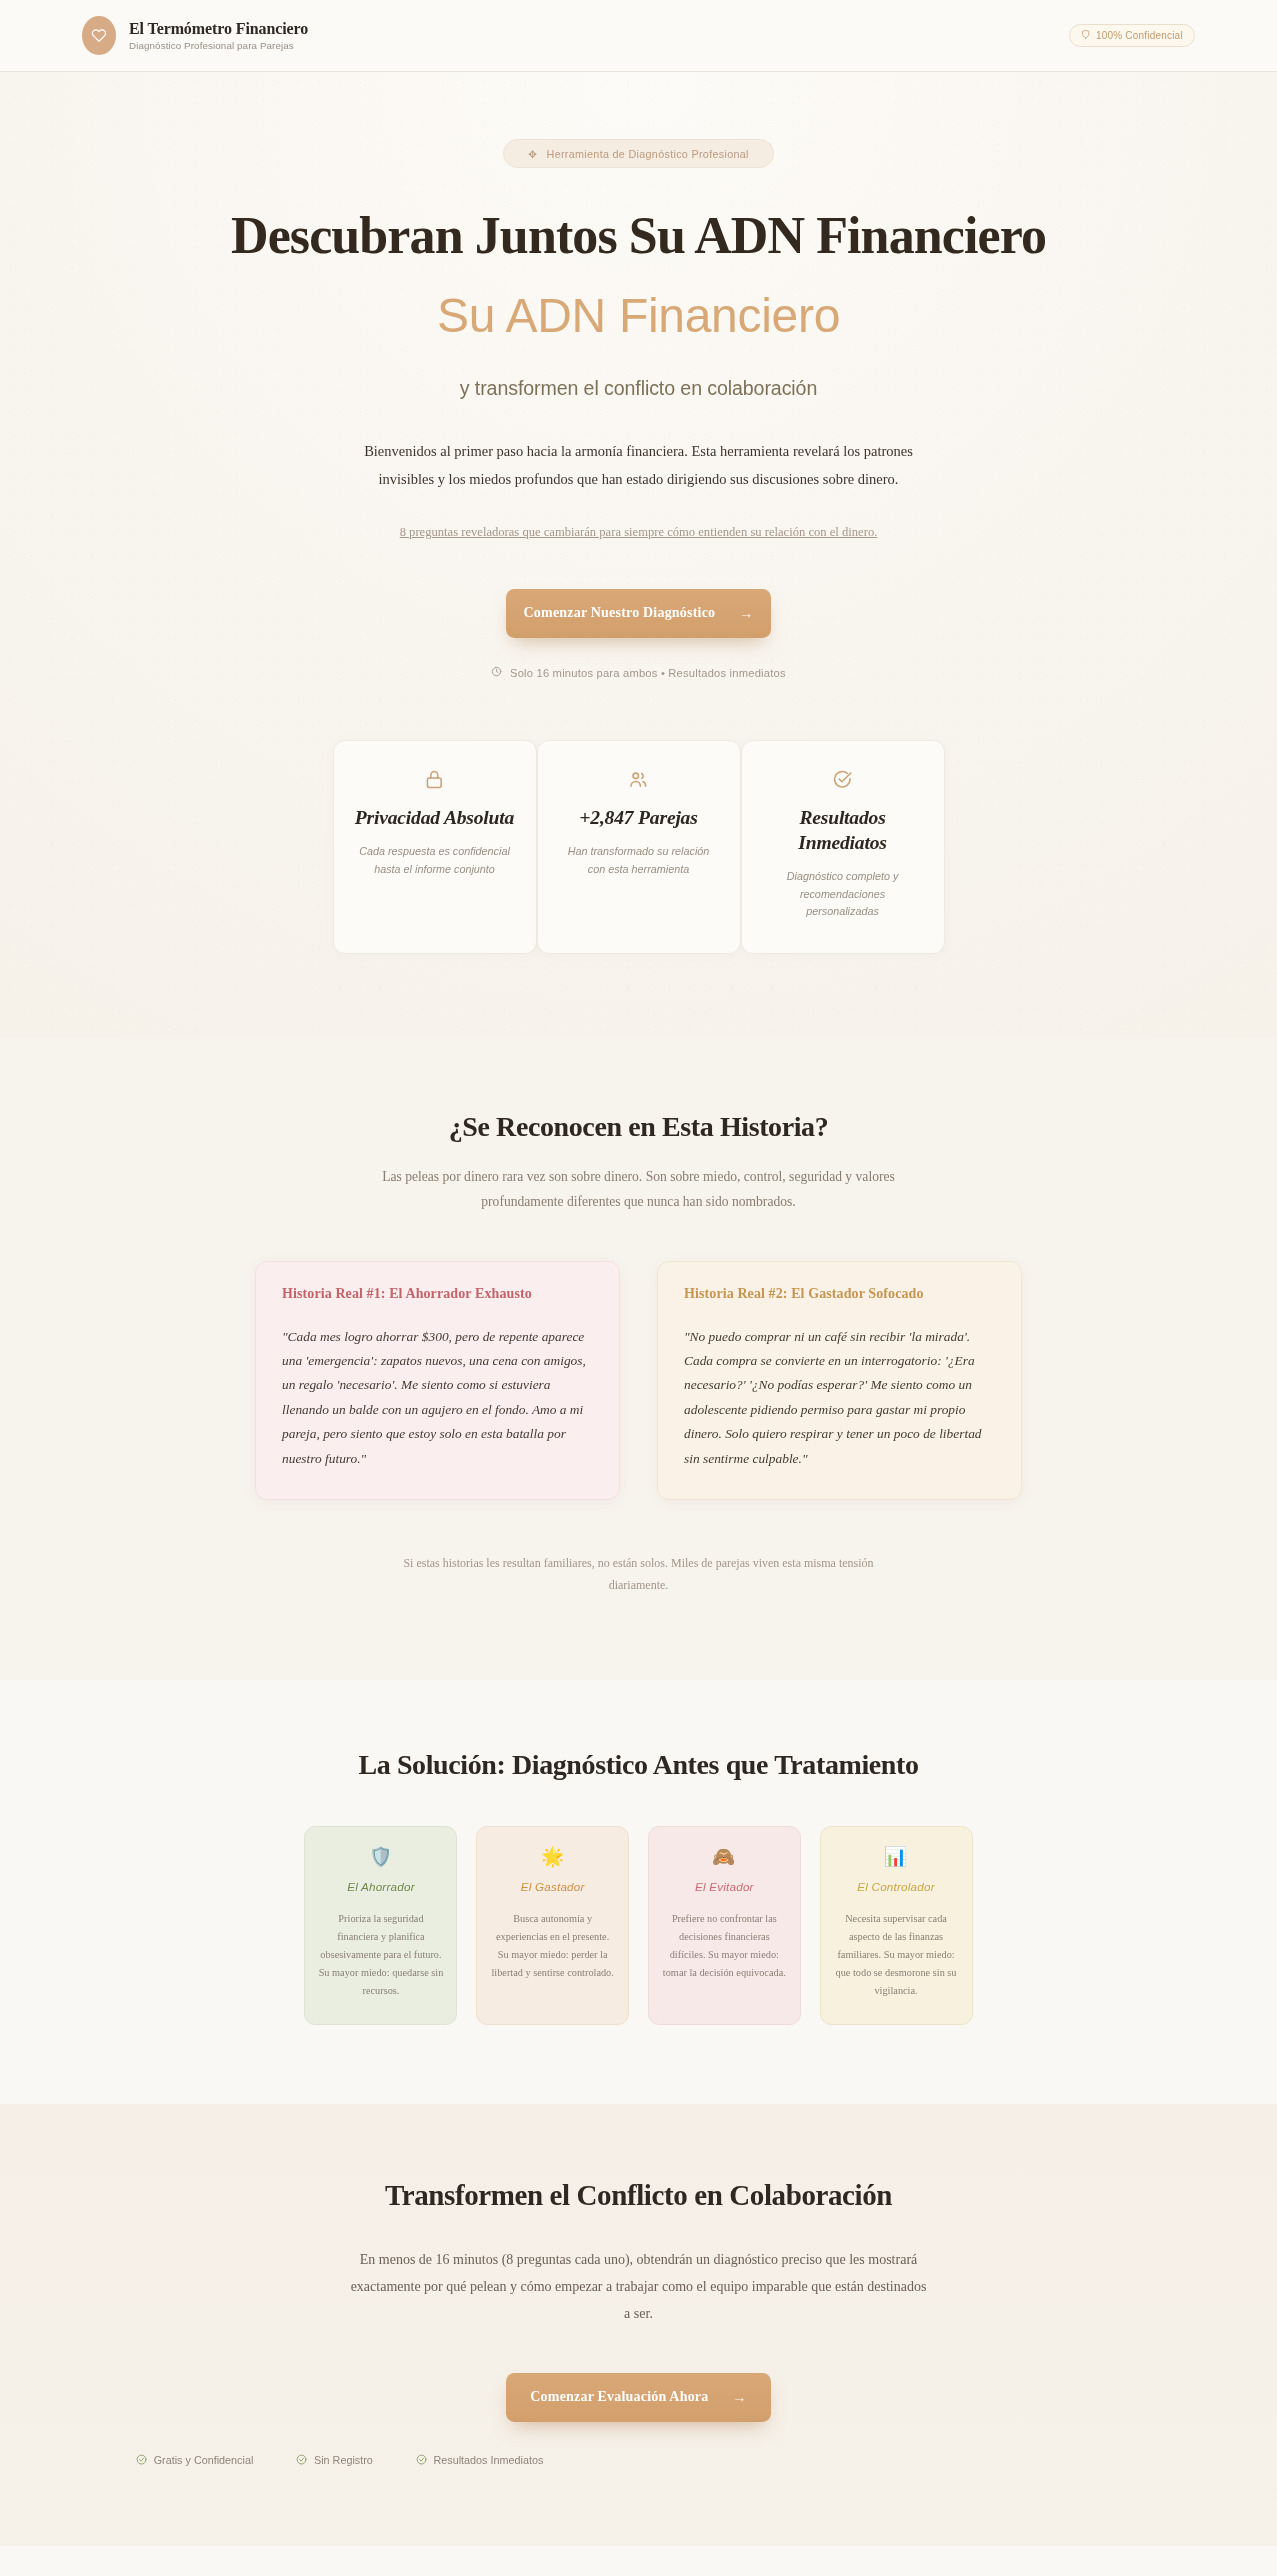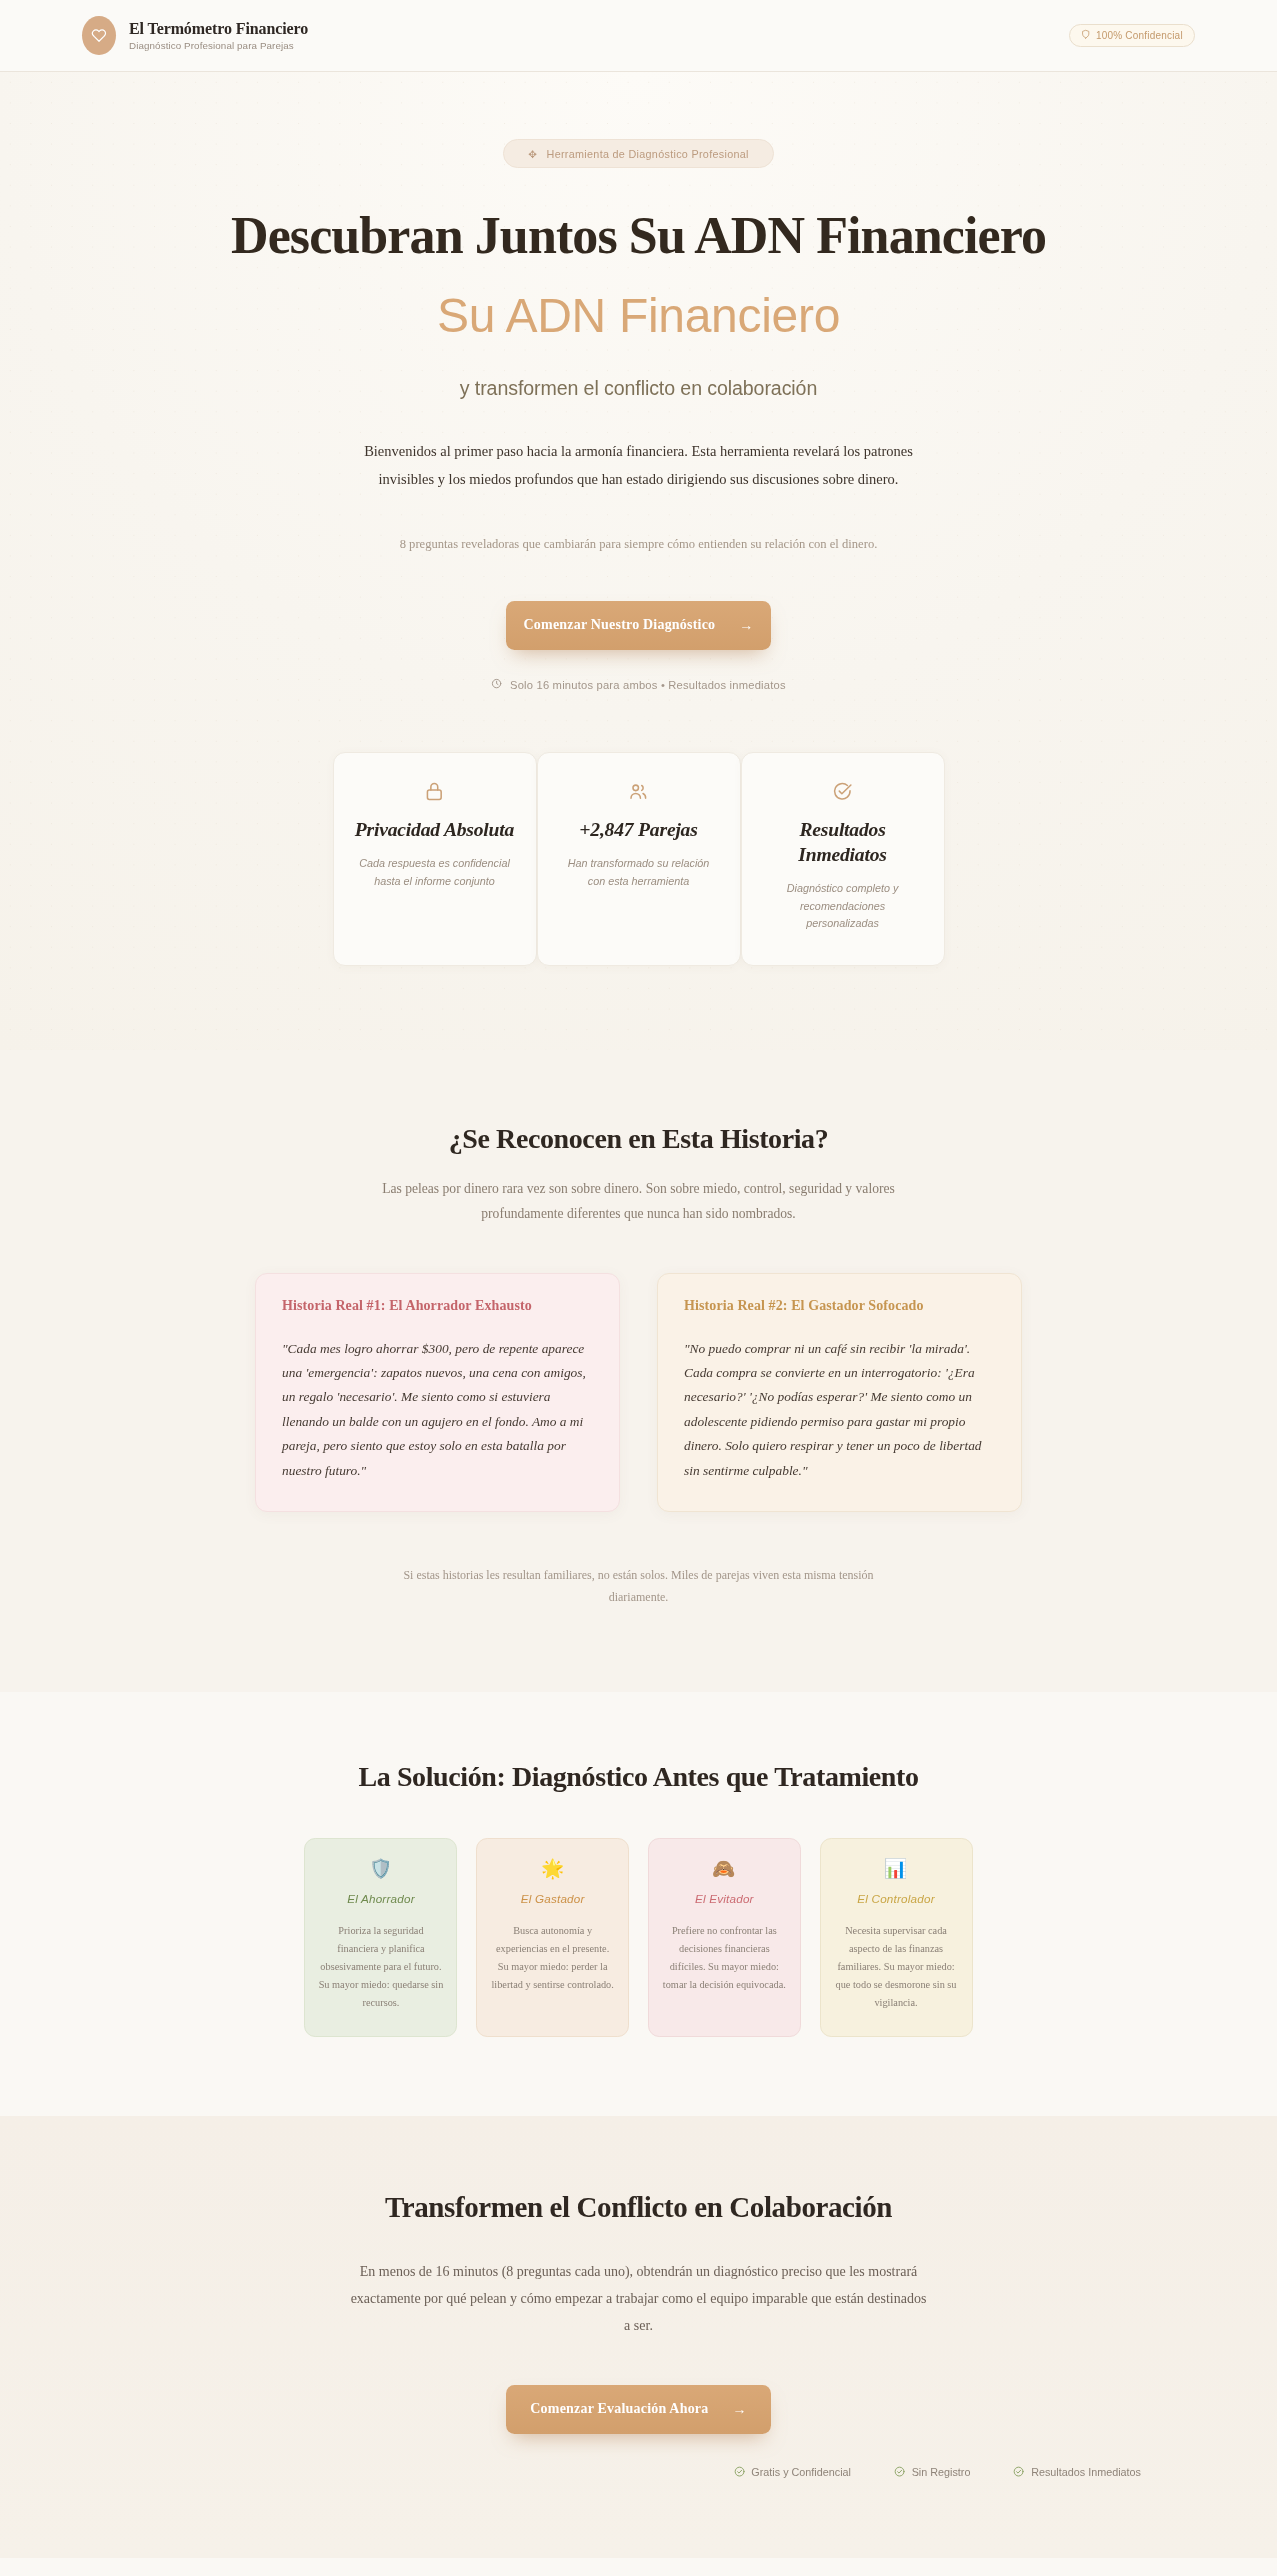--- a/index.html
+++ b/index.html
@@ -141,21 +141,22 @@
     max-width: 552px;
     margin: 37px auto 0;
   }
   .hero-note {
     font-family: "Liberation Serif", serif;
     text-align: center;
     font-size: 12.6px;
     line-height: 1.8;
     color: #a59789;
     max-width: 561px;
-    margin: 40px auto 0;
+    margin: 28px auto 0;
+    text-decoration: underline;
   }
 
   .cta-button {
     display: flex;
     align-items: center;
     justify-content: center;
     gap: 24px;
     width: 265px;
     height: 49px;
     margin: 45px auto 0;
@@ -337,21 +338,21 @@
     font-family: "Liberation Serif", serif;
     font-size: 14px;
     line-height: 1.95;
     color: #6c6057;
     max-width: 580px;
     margin: 34px auto 0;
   }
   .trust-row {
     display: flex;
     align-items: center;
-    justify-content: flex-end;
+    justify-content: flex-start;
     gap: 43px;
     margin-top: 32px;
     font-size: 10.8px;
     color: #8f8479;
   }
   .trust-item { display: inline-flex; align-items: center; gap: 6.5px; }
   .trust-item .check { color: #8aa163; display: inline-flex; }
 </style>
 </head>
 <body>

